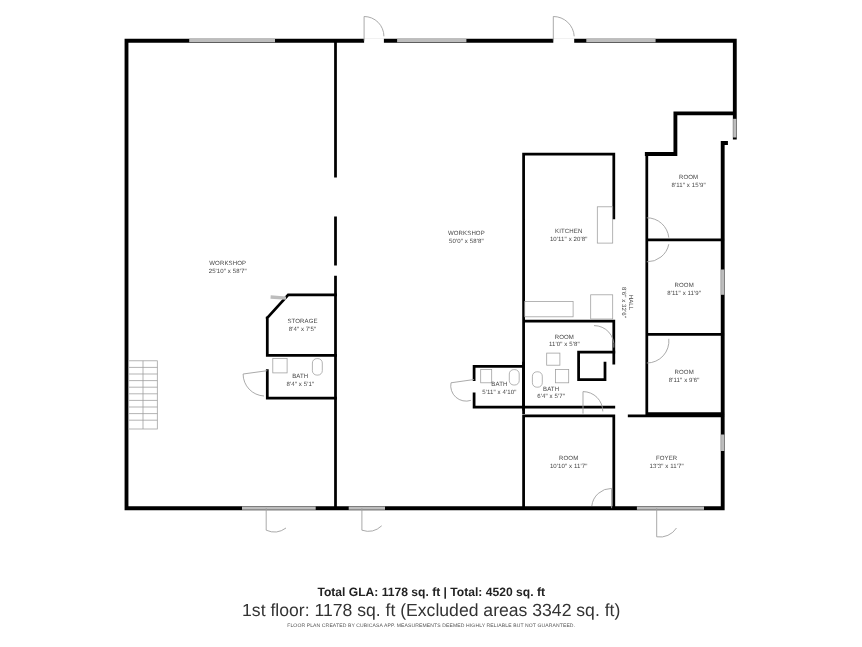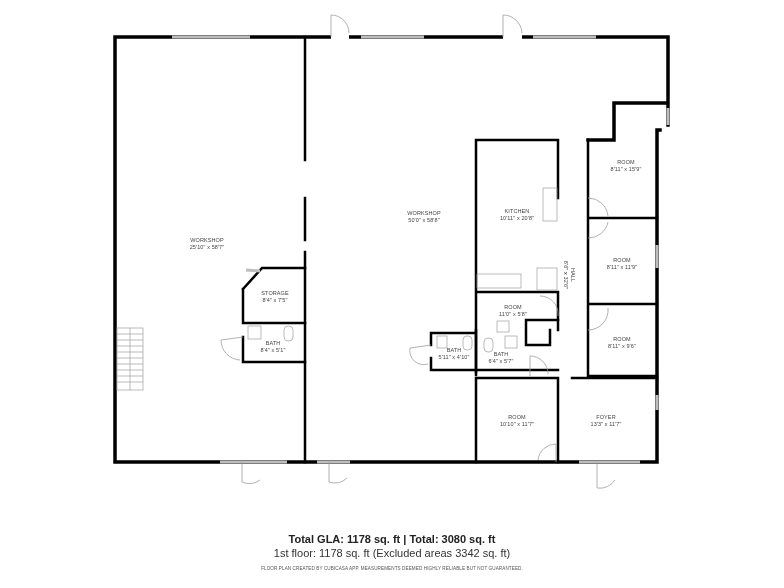--- a/index.html
+++ b/index.html
@@ -4,21 +4,21 @@
   <style>
     html, body { margin:0; padding:0; background:#ffffff; }
     body { width:784px; height:588px; position:relative; overflow:hidden; font-family:"Liberation Sans", sans-serif; }
     #plan { position:absolute; left:0; top:0; width:784px; height:588px; }
     .room-label { position:absolute; transform:translate(-50%,-50%); text-align:center; color:#444; font-size:5.5px; line-height:7px; letter-spacing:0.1px; white-space:nowrap; }
     .room-label .nm { display:block; text-transform:uppercase; }
     .room-label .dm { display:block; }
     .hall-label { transform:translate(-50%,-50%) rotate(90deg); }
     .footer { position:absolute; left:0; width:784px; text-align:center; color:#222; }
     .f1 { top:533px; font-size:11px; font-weight:bold; }
-    .f2 { top:547px; font-size:11px; color:#333; }
+    .f2 { top:547px; font-size:16px; color:#333; }
     .f3 { top:566px; font-size:4.6px; color:#555; letter-spacing:0.1px; }
   </style>
 </head>
 <body>
 
 <svg id="plan" width="784" height="588" viewBox="0 0 784 588" xmlns="http://www.w3.org/2000/svg">
   <g fill="none" stroke="#000" stroke-width="3.5" stroke-linecap="square">
 
     <path d="M115 37 L668 37 L668 103 L614 103 L614 140 L588 140 M668 103 L668 125 M660 130 L657 130 L657 462 M115 37 L115 462 L305 462 M305 462 L657 462"></path>
 
@@ -147,15 +147,15 @@
 </div>
 <div class="room-label" style="left:606px;top:421px;">
   <span class="nm">FOYER</span>
   <span class="dm">13'3" x 11'7"</span>
 </div>
 <div class="room-label hall-label" style="left:569px;top:275px;">
   <span class="nm">HALL</span>
   <span class="dm">8'6" x 32'6"</span>
 </div>
 
-<div class="footer f1">Total GLA: 1178 sq. ft | Total: 3080 sq. ft</div>
+<div class="footer f1">Total GLA: 1178 sq. ft | Total: 4520 sq. ft</div>
 <div class="footer f2">1st floor: 1178 sq. ft (Excluded areas 3342 sq. ft)</div>
 <div class="footer f3">FLOOR PLAN CREATED BY CUBICASA APP. MEASUREMENTS DEEMED HIGHLY RELIABLE BUT NOT GUARANTEED.</div>
 
 </body></html>

